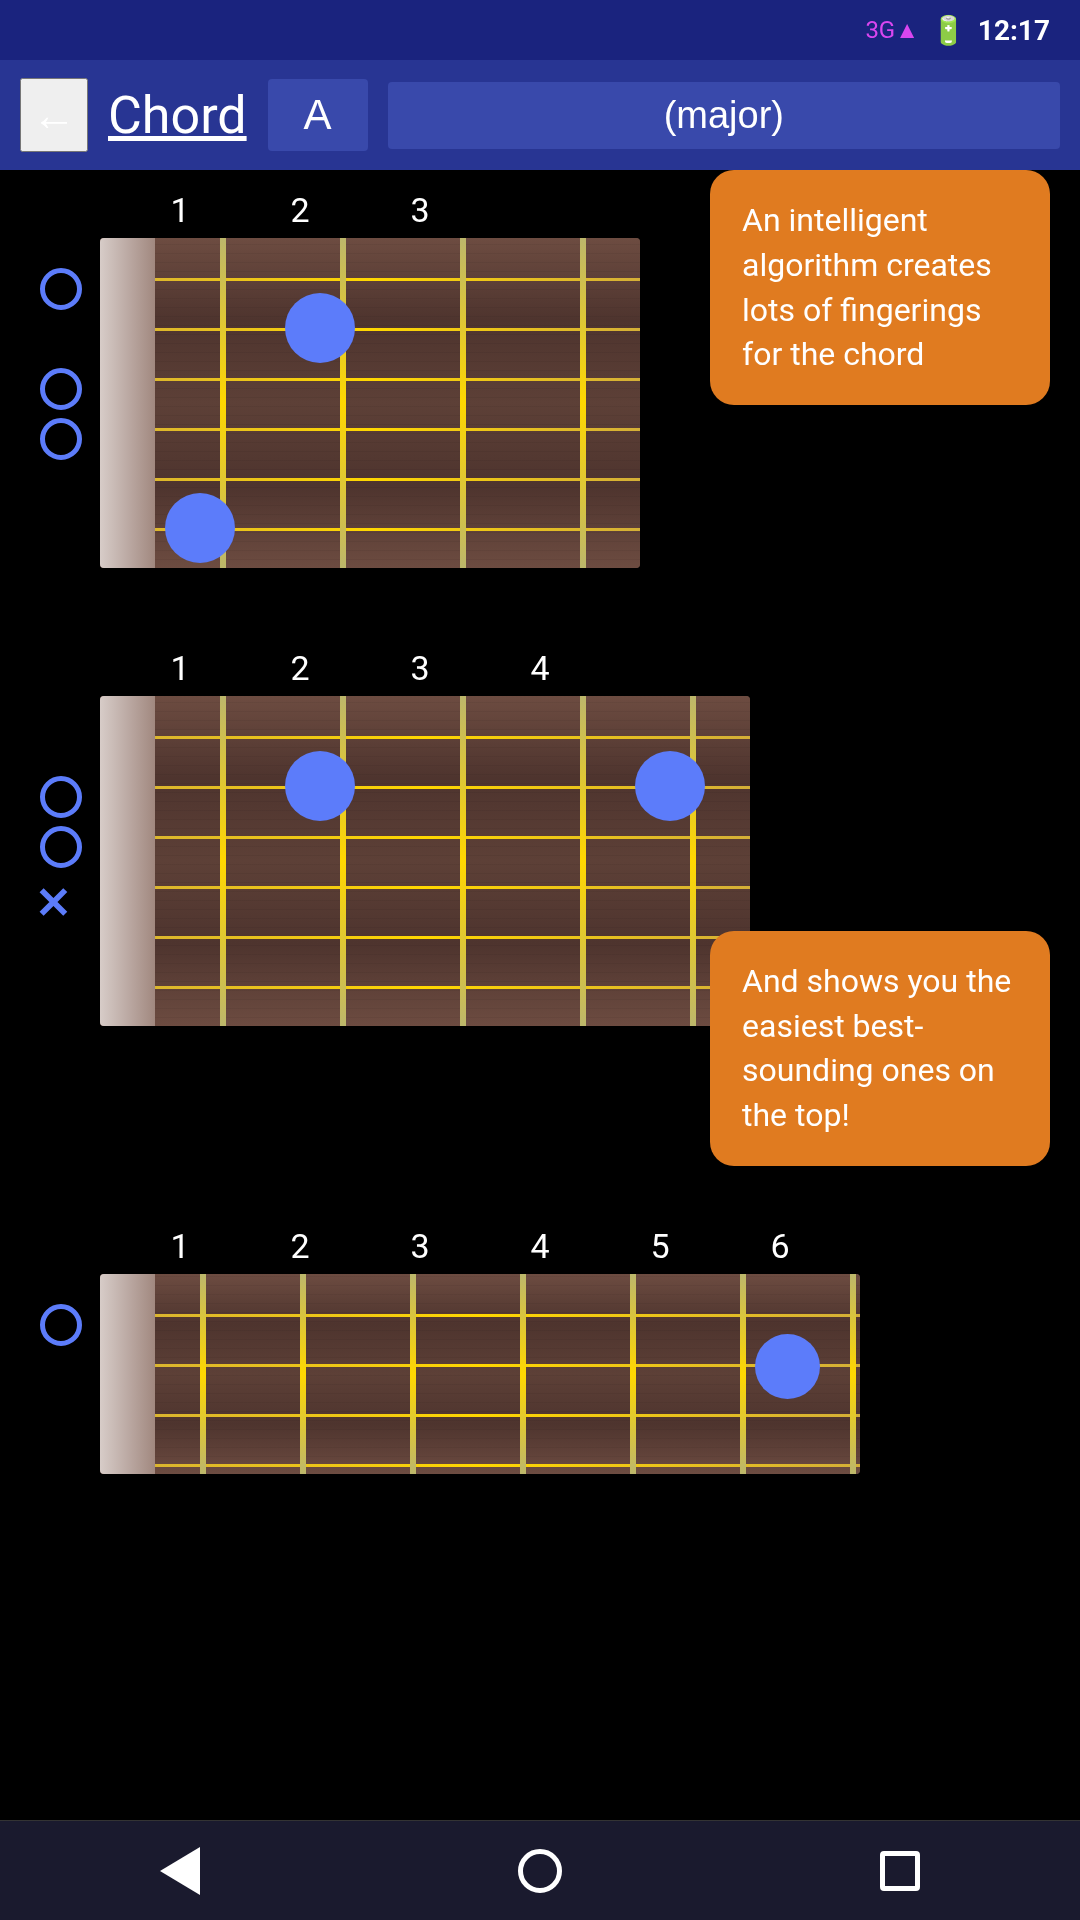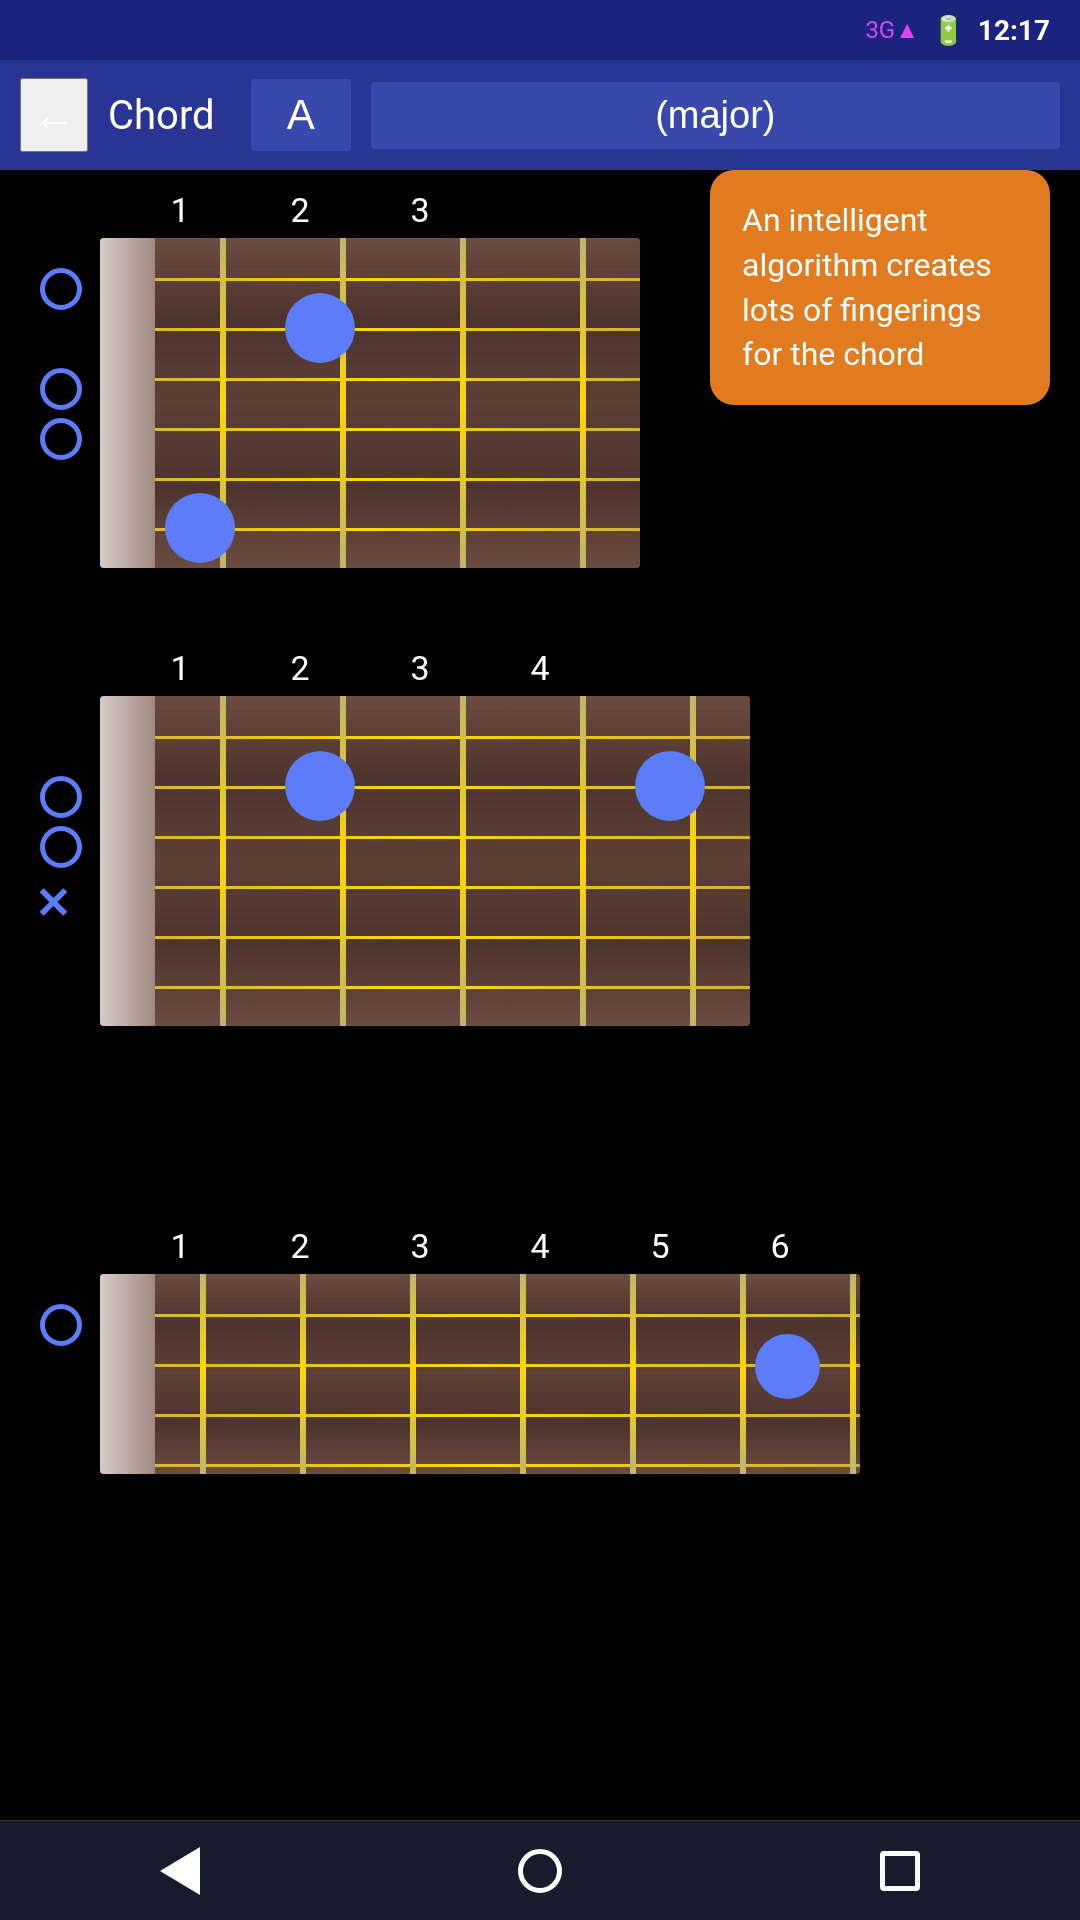--- a/index.html
+++ b/index.html
@@ -50,23 +50,24 @@
       gap: 20px;
     }
     .back-btn {
       color: #fff;
       font-size: 44px;
       cursor: pointer;
       padding: 10px;
     }
     .header-title {
       color: #fff;
-      font-size: 40px;
+      font-size: 52px;
       font-weight: 400;
-      margin-right: 16px;
+      margin-right: 1px;
+      text-decoration: underline;
     }
     .chord-key-btn {
       background: #3949ab;
       color: #fff;
       font-size: 42px;
       padding: 12px 36px;
       border: none;
       cursor: pointer;
       border-radius: 4px;
     }
@@ -364,20 +365,23 @@
           <div class="fret-line" style="left:590px;"></div>
 
           <div class="finger-dot" style="width:70px;height:70px;top:55px;left:185px;"></div>
           <div class="finger-dot" style="width:70px;height:70px;top:55px;left:535px;"></div>
 
           <div style="position:absolute;inset:0;background:repeating-linear-gradient(0deg,transparent,transparent 8px,rgba(0,0,0,0.05) 8px,rgba(0,0,0,0.05) 9px);z-index:0;pointer-events:none;"></div>
         </div>
       </div>
     </div>
 
+    <div class="tooltip-bubble" style="bottom:-140px; right:0; width:360px;">
+      <span class="tooltip-text">And shows you the easiest best-sounding ones on the top!</span>
+    </div>
   </div>
 
   <div class="fretboard-section" style="margin-top:200px;">
     <div class="fret-numbers">
       <span class="fret-num">1</span>
       <span class="fret-num">2</span>
       <span class="fret-num">3</span>
       <span class="fret-num">4</span>
       <span class="fret-num">5</span>
       <span class="fret-num">6</span>

